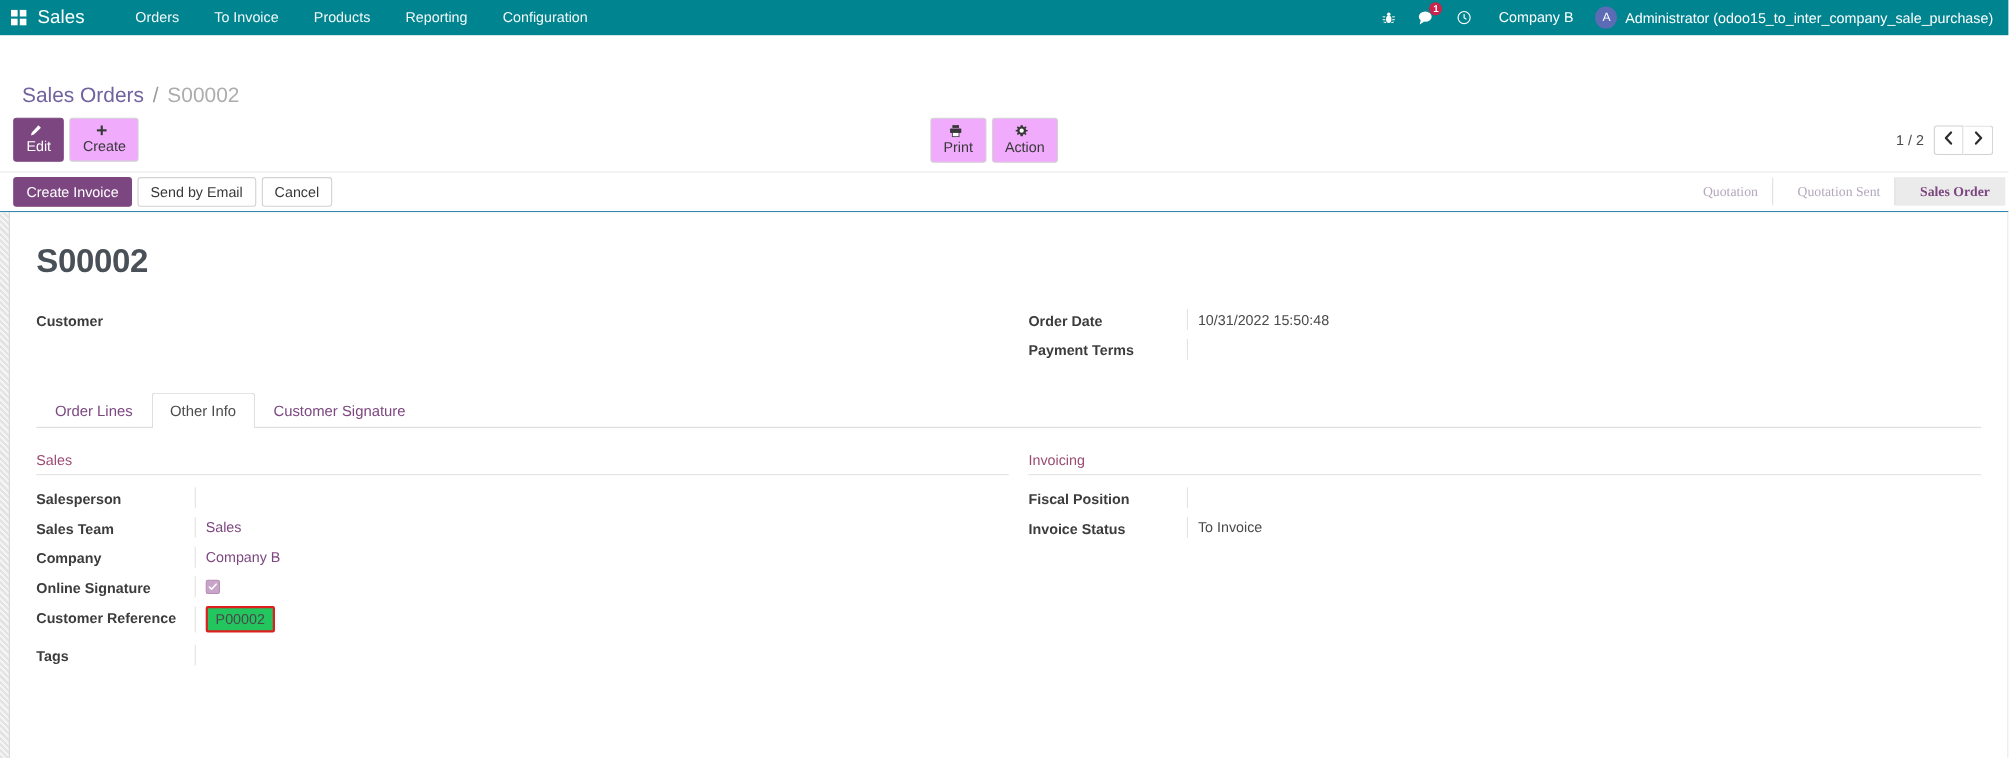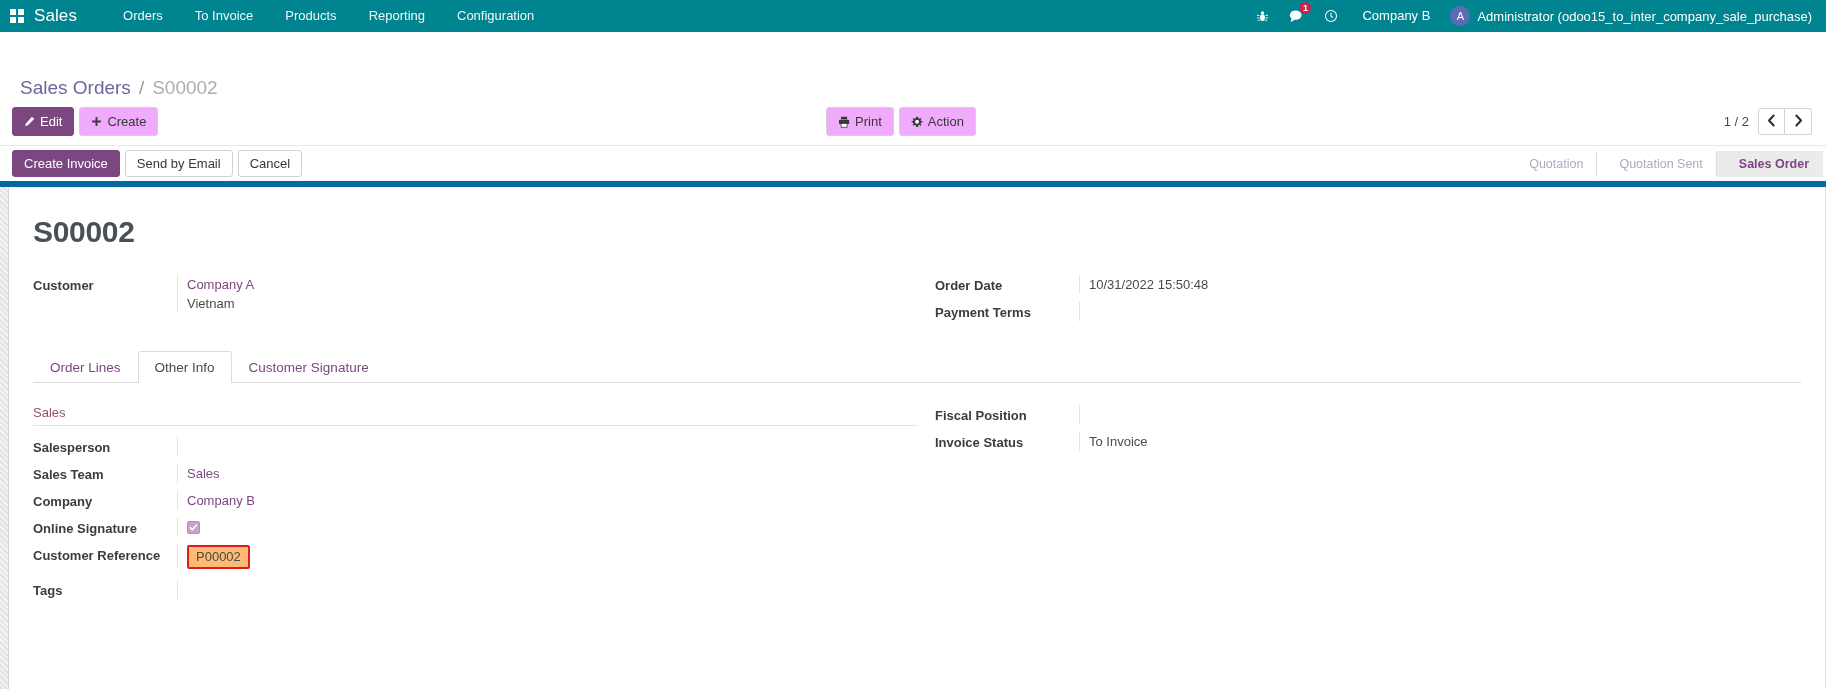--- a/index.html
+++ b/index.html
@@ -127,20 +127,21 @@
   }
   .btn {
     font-size: 13px;
     border-radius: 3px;
     padding: 5px 11px;
     cursor: pointer;
     white-space: nowrap;
     line-height: 17px;
     display: inline-flex;
     align-items: center;
+    flex-direction: column;
   }
   .btn-primary {
     background: #7c4780;
     border: 1px solid #7c4780;
     color: #fff;
   }
   .btn-default {
     background: #f0abfc;
     border: 1px solid #d2d2d2;
     color: #383838;
@@ -169,23 +170,23 @@
     display: flex; align-items: center; justify-content: center;
     cursor: pointer;
     color: #2b2b2b;
   }
   .pager-btn.left { border-radius: 3px 0 0 3px; }
   .pager-btn.right { border-radius: 0 3px 3px 0; border-left: none; }
 
   
   .statusbar-row {
     display: flex;
-    align-items: flex-end;
+    align-items: flex-start;
     background: #fff;
-    border-bottom: 6px solid #0369a1;
+    border-bottom: 1px solid #0369a1;
     padding: 4px 0 4px 12px;
     min-height: 33px;
   }
   .sb-buttons { display: flex; align-items: center; }
   .sb-btn {
     font-size: 13px;
     padding: 4px 11px;
     border-radius: 3px;
     cursor: pointer;
     line-height: 17px;
@@ -205,20 +206,21 @@
   .sf-item {
     position: relative;
     display: flex;
     align-items: center;
     padding: 0 14px 0 22px;
     font-size: 12.5px;
     color: #b3a8bd;
     background: #fff;
     white-space: nowrap;
     cursor: pointer;
+    font-family: Liberation Serif, serif;
   }
   .sf-item.first { padding-left: 14px; }
   .sf-item.active {
     background: #ebebeb;
     color: #7c4780;
     font-weight: bold;
   }
   .sf-item::before {
     content: "";
     position: absolute;
@@ -372,21 +374,21 @@
   .checkbox-ui.checked svg { display: block; }
   .checkbox-ui svg { display: none; }
 
   .ref-input {
     display: inline-block;
     border: 2px solid #e01e1e;
     border-radius: 2px;
     padding: 2px 7px;
     font-size: 13px;
     color: #4a4a4a;
-    background: #fdba74;
+    background: #22c55e;
     min-width: 58px;
     line-height: 16px;
   }
   .ref-cell { border-left: 1px solid #e3e3e3; padding-left: 9px; flex: 1; }
   .empty-cell { border-left: 1px solid #e3e3e3; padding-left: 9px; flex: 1; min-height: 19px; }
 </style>
 </head>
 <body>
 
 <div class="navbar">
@@ -525,24 +527,20 @@
   <div class="sheet-scrollbar"></div>
   <div class="sheet">
 
     <div class="record-title">S00002</div>
 
     <div class="group-2col">
 
       <div class="col left">
         <div class="fld-row">
           <div class="fld-label">Customer</div>
-          <div class="cust-block">
-            <div class="sub-line" style="color:#7c4780">Company A</div>
-            <div class="sub-line">Vietnam</div>
-          </div>
         </div>
       </div>
 
       <div class="col right">
         <div class="fld-row">
           <div class="fld-label">Order Date</div>
           <div class="fld-value plain">10/31/2022 15:50:48</div>
         </div>
         <div class="fld-row">
           <div class="fld-label">Payment Terms</div>
@@ -596,20 +594,21 @@
           </div>
         </div>
 
         <div class="fld-row">
           <div class="fld-label">Tags</div>
           <div class="fld-value plain"></div>
         </div>
       </div>
 
       <div class="col right">
+        <div class="section-title">Invoicing</div>
 
         <div class="fld-row">
           <div class="fld-label">Fiscal Position</div>
           <div class="fld-value plain"></div>
         </div>
 
         <div class="fld-row">
           <div class="fld-label">Invoice Status</div>
           <div class="fld-value plain">To Invoice</div>
         </div>

